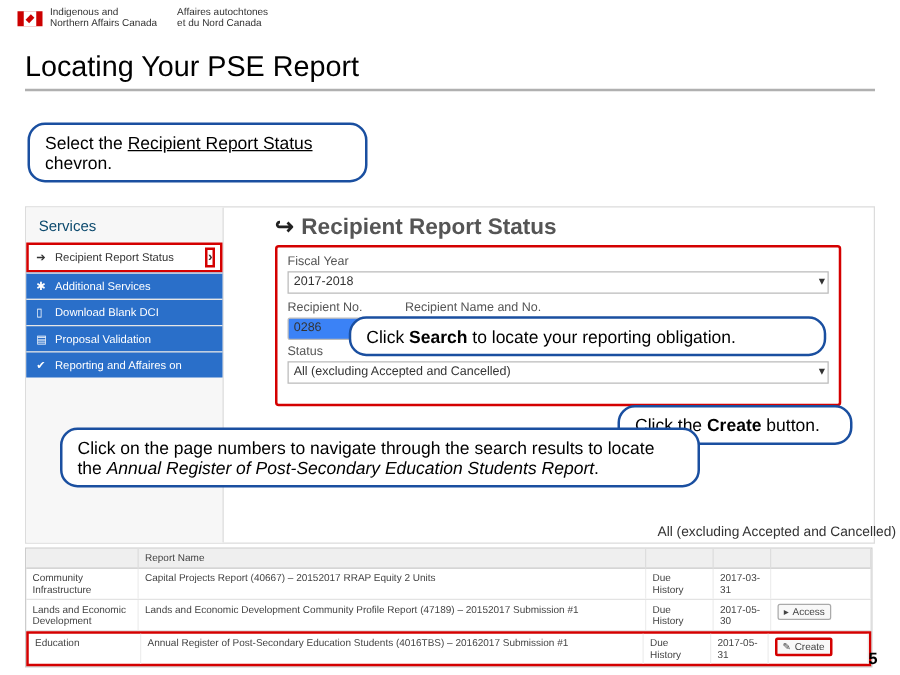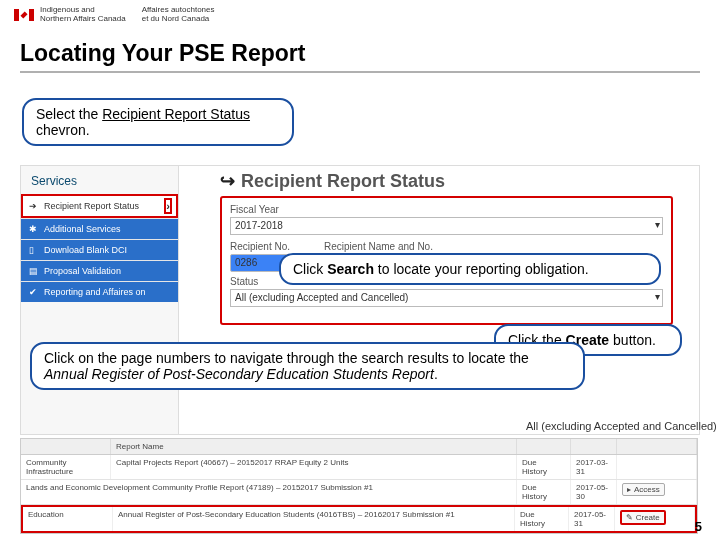--- a/index.html
+++ b/index.html
@@ -2,21 +2,21 @@
 <html><head>
 <meta charset="utf-8">
 <style>
   *{box-sizing:border-box;margin:0;padding:0;font-family:Arial,Helvetica,sans-serif}
   body{width:720px;height:540px;background:#fff;position:relative;overflow:hidden}
   .gov-header{display:flex;align-items:center;gap:6px;padding:6px 14px 2px}
   .flag{width:20px;height:12px;background:#c00;position:relative}
   .flag::before{content:'';position:absolute;left:5px;width:10px;height:12px;background:#fff}
   .flag::after{content:'';position:absolute;left:8px;top:3px;width:4px;height:6px;background:#c00;transform:rotate(45deg)}
   .dept{font-size:8px;color:#333;line-height:1.1}
-  h1{font-size:23px;font-weight:bold;padding:14px 20px 4px;color:#000}
+  h1{font-size:23px;font-weight:normal;padding:14px 20px 4px;color:#000}
   .title-underline{height:2px;background:#b0b0b0;margin:0 20px 6px}
   .callout{position:absolute;background:#fff;border:2px solid #1a4fa0;border-radius:14px;padding:6px 12px;font-size:14px;color:#000;z-index:10}
   .callout b{font-weight:bold}
   .callout i{font-style:italic}
   .app-area{position:absolute;left:20px;top:165px;width:680px;height:270px;border:1px solid #dcdcdc}
   .sidebar{position:absolute;left:0;top:0;width:158px;height:100%;background:#f7f7f7;border-right:1px solid #ddd}
   .sb-head{font-weight:normal;font-size:12px;padding:8px 10px 6px;color:#0c4a6e}
   .sb-row{display:flex;align-items:center;gap:5px;padding:5px 8px;font-size:9px;color:#333;border-top:1px solid #e6e6e6;position:relative}
   .sb-row.hl{background:#fff;border:2px solid #d40000;padding-left:6px}
   .sb-row.blue{background:#2a6fc9;color:#fff}
@@ -117,21 +117,21 @@
 </div>
 
 <div class="callout" style="left:279px;top:253px;width:382px">
   <span>Click </span><b>Search</b><span> to locate your reporting obligation.</span>
 </div>
 
 <div class="callout" style="left:494px;top:324px;width:188px">
   <span>Click the </span><b>Create</b><span> button.</span>
 </div>
 
-<div class="callout" style="left:30px;top:342px;width:555px">
+<div class="callout" style="left:48px;top:342px;width:512px">
   <span>Click on the page numbers to navigate through the search results to locate the </span><i>Annual Register of Post-Secondary Education Students Report</i><span>.</span>
 </div>
 
 <div class="search-summary" style="position:absolute;top:410px;left:330px">
   <span>All (excluding Accepted and Cancelled)</span>
 </div>
 
 <div class="tbl">
   <div class="thead">
     <div class="c1"></div>
@@ -141,20 +141,21 @@
     <div class="c5"></div>
   </div>
   <div class="trow">
     <div class="c1"><span>Community</span><br><span>Infrastructure</span></div>
     <div class="c2">Capital Projects Report (40667) – 20152017 RRAP Equity 2 Units</div>
     <div class="c3"><span>Due</span><br><span>History</span></div>
     <div class="c4">2017-03-31</div>
     <div class="c5"></div>
   </div>
   <div class="trow">
+    <div class="c1"><span>Lands and Economic</span><br><span>Development</span></div>
     <div class="c2">Lands and Economic Development Community Profile Report (47189) – 20152017 Submission #1</div>
     <div class="c3"><span>Due</span><br><span>History</span></div>
     <div class="c4">2017-05-30</div>
     <div class="c5"><span class="btn-create">▸ <span>Access</span></span></div>
   </div>
   <div class="trow hl">
     <div class="c1"><span>Education</span></div>
     <div class="c2">Annual Register of Post-Secondary Education Students (4016TBS) – 20162017 Submission #1</div>
     <div class="c3"><span>Due</span><br><span>History</span></div>
     <div class="c4">2017-05-31</div>

